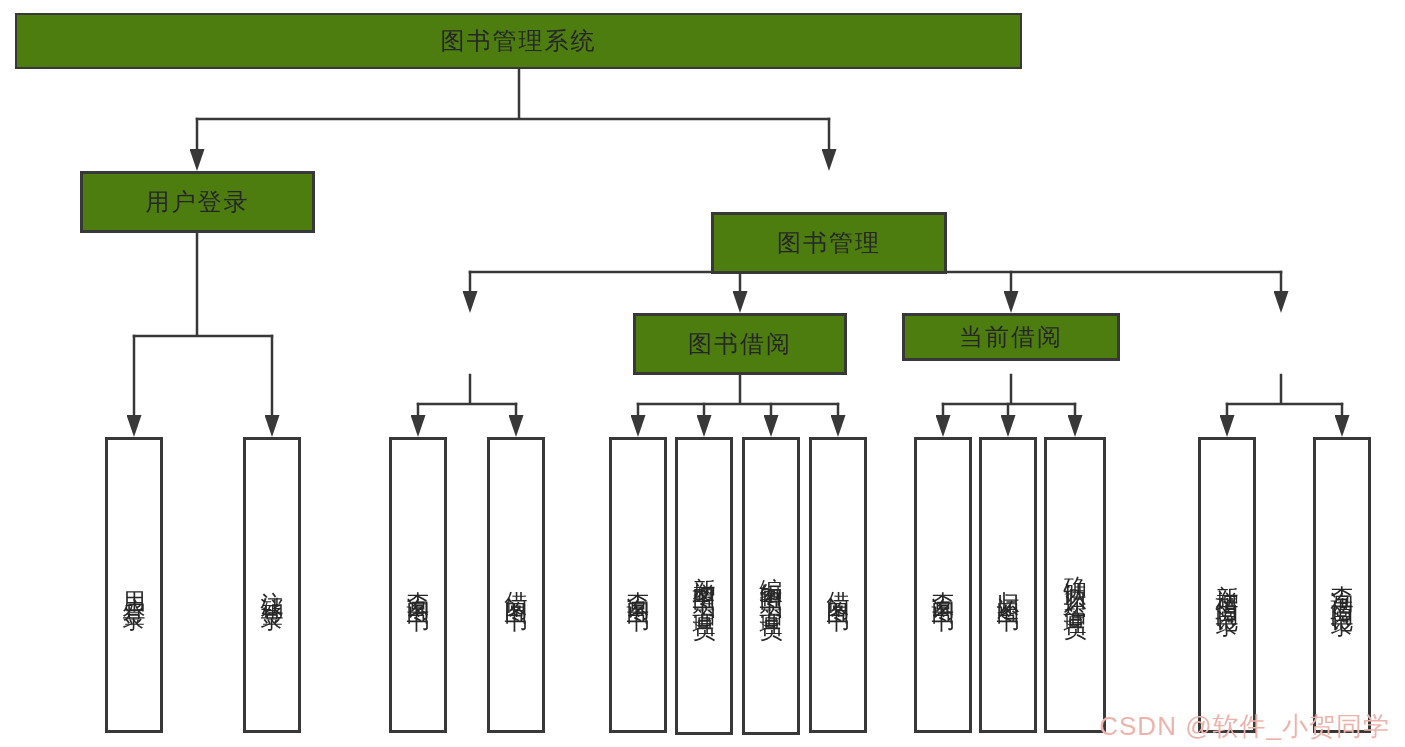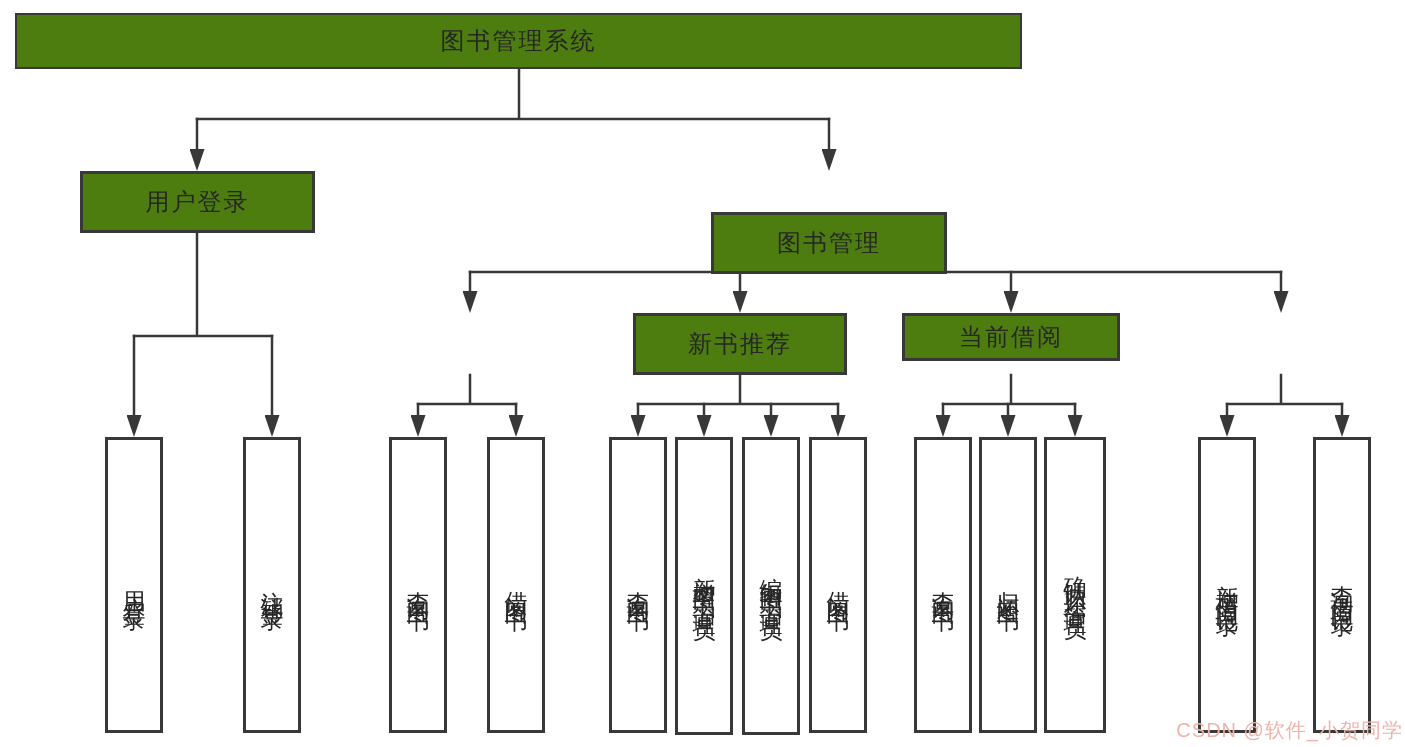--- a/index.html
+++ b/index.html
@@ -24,22 +24,22 @@
   .leaf{
     position:absolute;box-sizing:border-box;background:#fff;
     border:3px solid var(--box_border,#383838);
     display:flex;align-items:center;justify-content:center;
   }
   .leaf span{
     writing-mode:vertical-rl;
     font-size:23px;letter-spacing:6px;line-height:1;
   }
   #watermark{
-    position:absolute;right:2px;bottom:3px;
-    font-size:20px;letter-spacing:1px;
+    position:absolute;right:15px;bottom:3px;
+    font-size:26px;letter-spacing:1px;
     color:var(--watermark,#edb3ab);
     white-space:nowrap;
   }
 </style>
 </head>
 <body>
 
 <div id="stage">
 
   <svg id="wires" viewBox="0 0 1405 747">
@@ -95,21 +95,21 @@
       <line x1="1227" y1="404" x2="1227" y2="431" marker-end="url(#arr)"></line>
       <line x1="1342" y1="404" x2="1342" y2="431" marker-end="url(#arr)"></line>
     </g>
   </svg>
 
   <div class="node root" style="left:15px;top:13px;width:1007px;height:56px;">图书管理系统</div>
 
   <div class="node" style="left:80px;top:171px;width:235px;height:62px;">用户登录</div>
   <div class="node" style="left:711px;top:171px;width:236px;height:62px;margin-top:41px;">图书管理</div>
 
-  <div class="node" style="left:633px;top:313px;width:214px;height:62px;">新书推荐</div>
+  <div class="node" style="left:633px;top:313px;width:214px;height:62px;">图书借阅</div>
   <div class="node" style="left:902px;top:313px;width:218px;height:48px;">当前借阅</div>
 
   <div class="leaf" style="left:105px;top:437px;width:58px;height:296px;">
     <span>用户登录</span>
   </div>
   <div class="leaf" style="left:243px;top:437px;width:58px;height:296px;">
     <span>注销登录</span>
   </div>
 
   <div class="leaf" style="left:389px;top:437px;width:58px;height:296px;">

